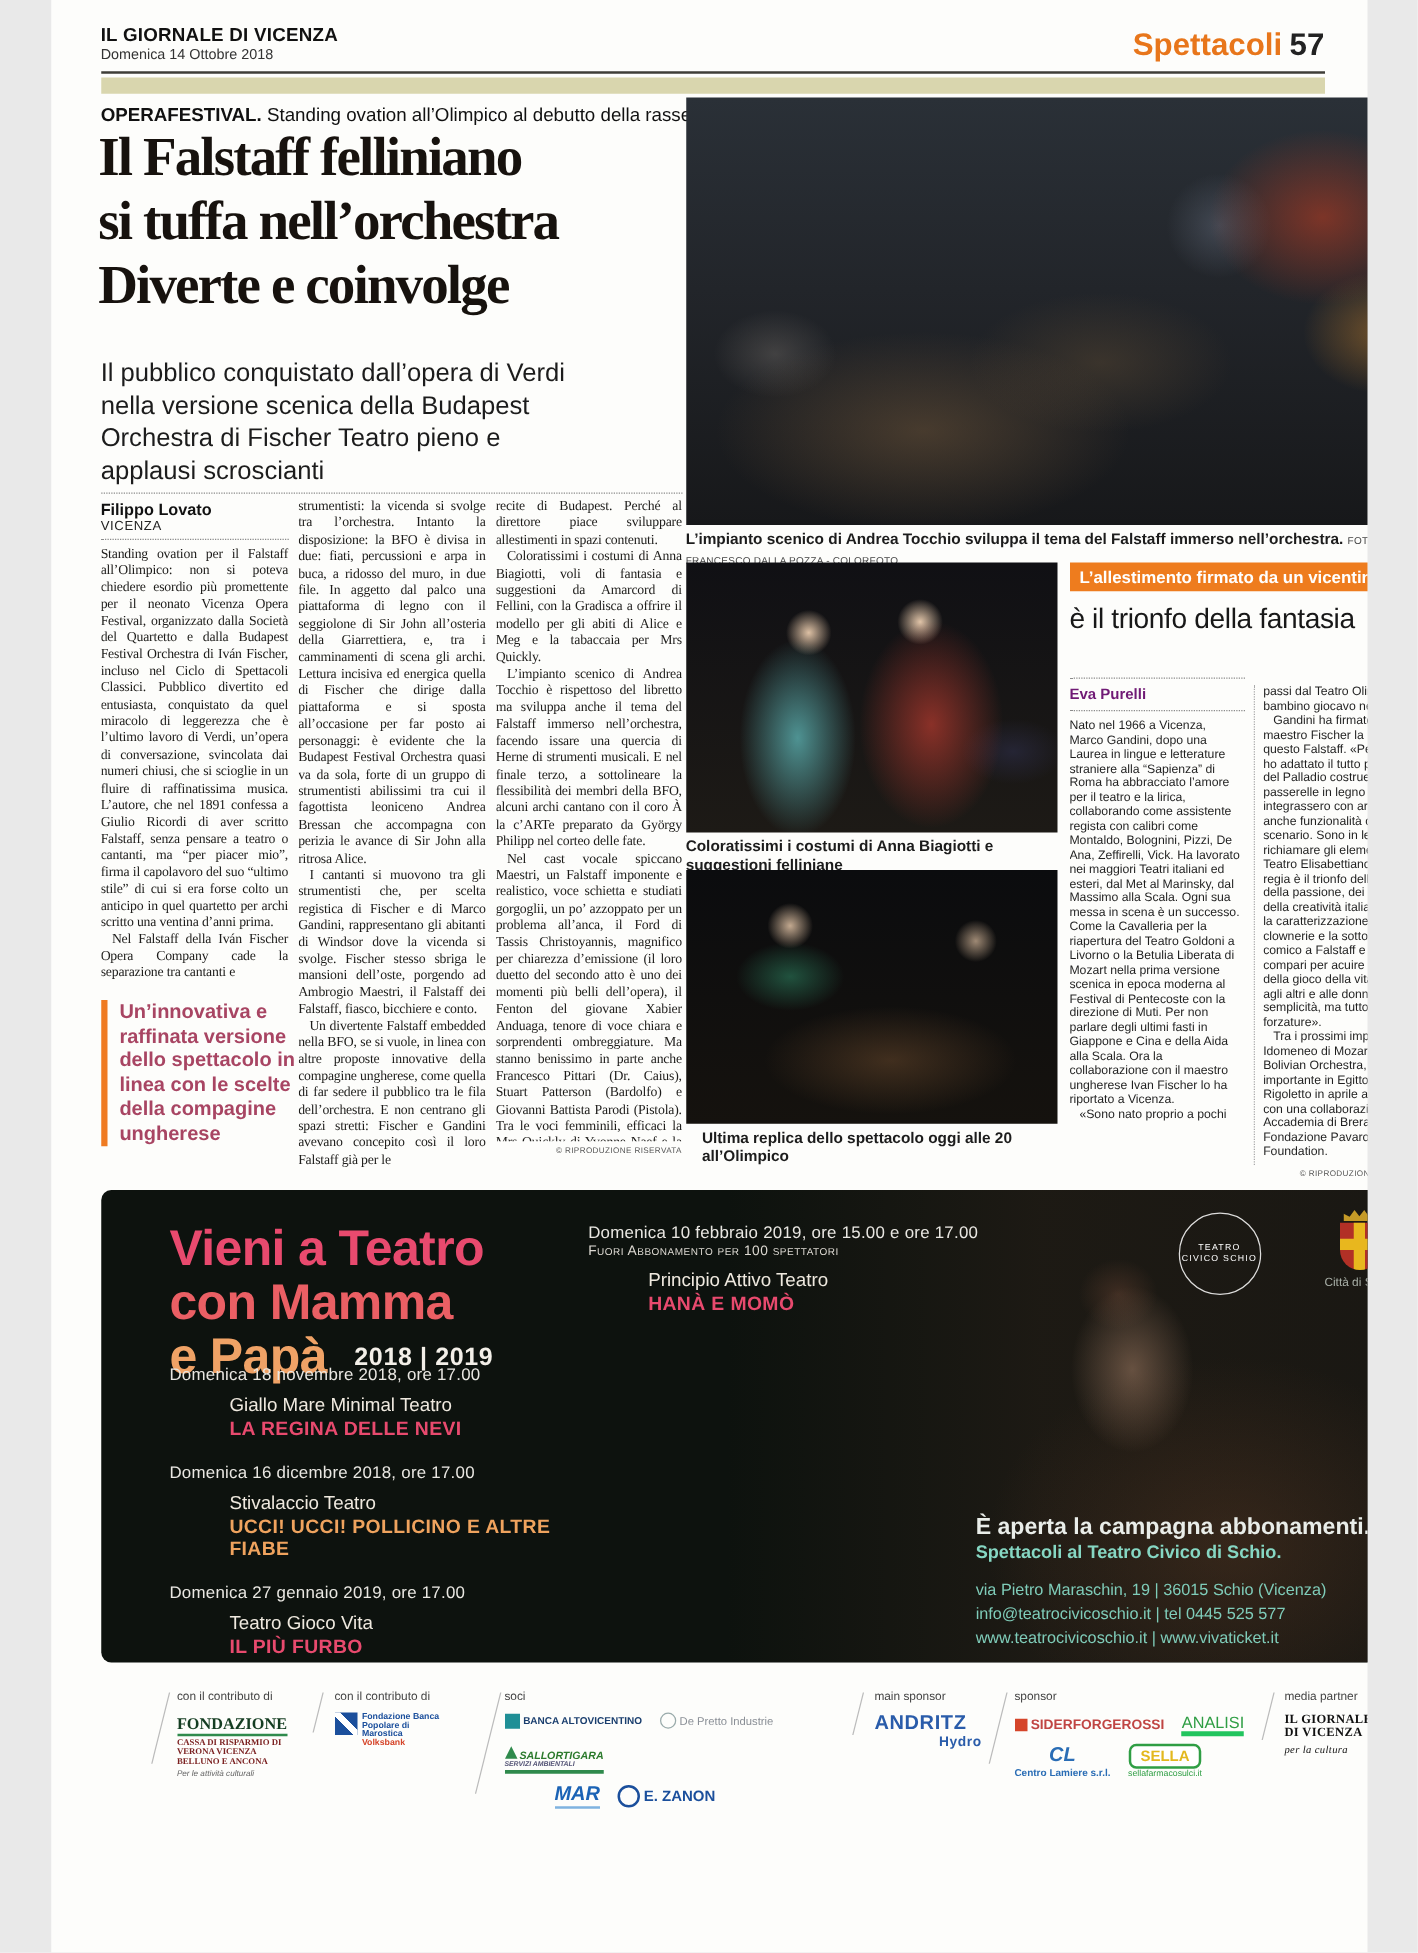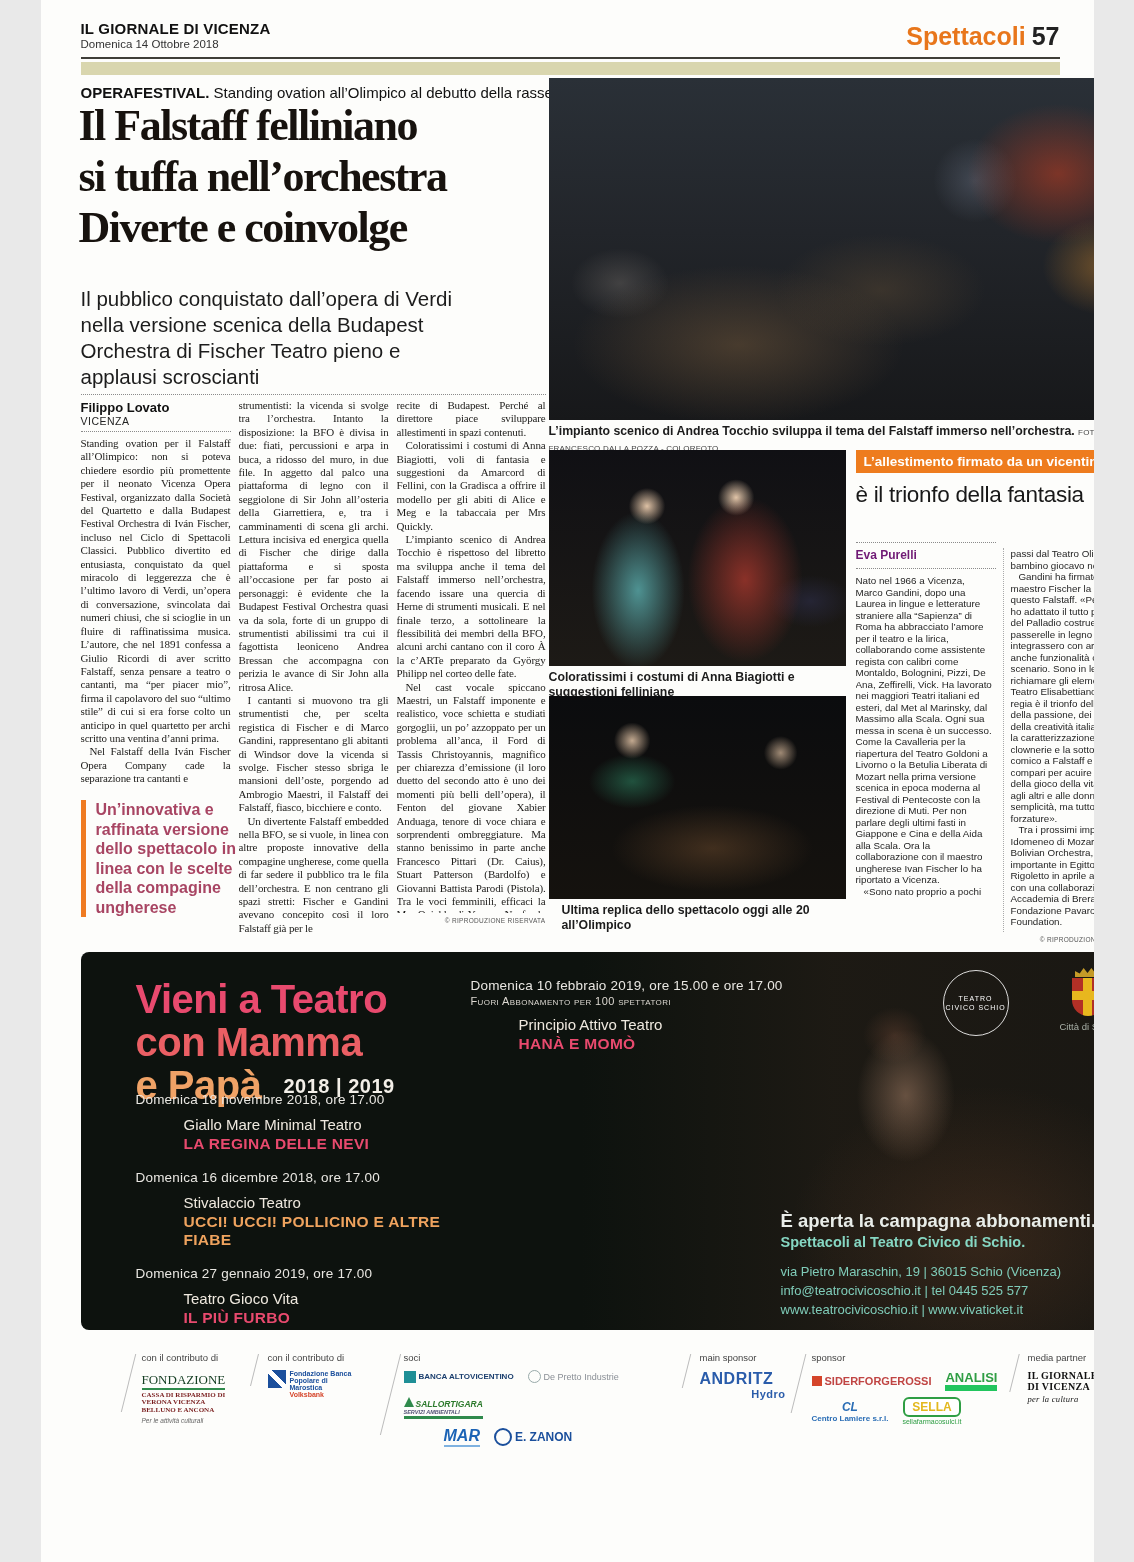--- a/index.html
+++ b/index.html
@@ -119,21 +119,21 @@
       border-radius:0 0 16px 16px;}
   .citta-label{font-size:9.5px;color:#a9b0a8;margin-top:5px;}
 
   
   .sponsors{left:85px;top:1352px;width:1020px;height:105px;display:flex;align-items:flex-start;}
   .sp-group{position:relative;padding:0 10px 0 16px;flex-shrink:0;}
   .sp-group::before{content:"";position:absolute;left:2px;top:2px;bottom:12px;width:1px;background:#bbb;transform:skewX(-14deg);}
   .sp-label{font-size:9.5px;color:#444;margin-bottom:7px;}
   .sp-row{display:flex;align-items:center;gap:14px;flex-wrap:wrap;}
   .lg{line-height:1.12;}
-  .lg-fond1{font-family:"Liberation Serif",serif;font-weight:normal;font-size:13px;color:#143d22;border-bottom:2px solid #2f8a4c;display:inline-block;}
+  .lg-fond1{font-family:"Liberation Serif",serif;font-weight:bold;font-size:13px;color:#143d22;border-bottom:2px solid #2f8a4c;display:inline-block;}
   .lg-fond2{font-family:"Liberation Serif",serif;font-size:7px;color:#7a1f1f;font-weight:bold;width:92px;margin-top:2px;}
   .lg-fond3{font-size:6.5px;color:#666;font-style:italic;margin-top:2px;}
   .lg-maro{display:flex;gap:4px;align-items:flex-start;width:86px;}
   .sq-blue{width:18px;height:18px;background:#1b4f9c;flex-shrink:0;
            background-image:linear-gradient(45deg,transparent 40%,#fff 40%,#fff 60%,transparent 60%);}
   .lg-maro-t{font-size:7px;font-weight:bold;color:#1b4f9c;}
   .lg-volks{color:#d5452a;}
   .lg-bav{font-size:8px;font-weight:bold;color:#1a3e6e;display:flex;align-items:center;gap:3px;}
   .sq-teal{width:12px;height:12px;background:#1f8f96;}
   .lg-depretto{font-size:9px;color:#8a8f96;display:flex;align-items:center;gap:3px;}
@@ -141,23 +141,23 @@
   .lg-sallo{font-size:8.5px;font-weight:bold;font-style:italic;color:#2c7a2c;border-bottom:3px solid #2f8a4c;padding-bottom:1px;}
   .lg-sallo small{display:block;font-size:5.5px;color:#557;}
   .tree{width:0;height:0;border-left:5px solid transparent;border-right:5px solid transparent;border-bottom:10px solid #2f8a4c;display:inline-block;margin-right:2px;}
   .lg-mar{font-size:16px;font-weight:bold;font-style:italic;color:#1b63b5;border-bottom:2px solid #7fb2e0;}
   .lg-zanon{font-size:12px;font-weight:bold;color:#1b4f9c;display:flex;align-items:center;gap:3px;}
   .circ-blue{width:14px;height:14px;border:2px solid #1b4f9c;border-radius:50%;}
   .lg-andritz{font-size:16px;font-weight:bold;color:#2a5caa;letter-spacing:.5px;}
   .lg-andritz small{display:block;font-size:11px;font-weight:bold;text-align:right;color:#2a5caa;}
   .lg-sider{font-size:11px;font-weight:bold;color:#c04543;display:flex;align-items:center;gap:3px;}
   .sq-red{width:10px;height:10px;background:#d5452a;}
-  .lg-analisi{font-size:13px;font-weight:bold;color:#2f9e44;border-bottom:6px solid #22c55e;}
+  .lg-analisi{font-size:13px;font-weight:normal;color:#2f9e44;border-bottom:4px solid #22c55e;}
   .lg-cl{font-size:8px;font-weight:bold;color:#2a6db5;text-align:center;}
-  .lg-cl b{display:block;font-size:12px;font-style:italic;text-align:center;}
+  .lg-cl b{display:block;font-size:16px;font-style:italic;text-align:center;}
   .lg-sella{text-align:center;}
   .sella-box{display:inline-block;border:2px solid #2f9e44;border-radius:6px;padding:1px 7px;
              font-size:12px;font-weight:bold;color:#e3b81e;background:#fff;}
   .lg-sella small{display:block;font-size:7px;color:#2f9e44;margin-top:1px;}
   .lg-gdv{font-family:"Liberation Serif",serif;font-weight:bold;font-size:10px;color:#111;width:78px;text-transform:uppercase;letter-spacing:.3px;}
   .lg-gdv small{display:block;font-family:"Liberation Serif",serif;font-style:italic;font-weight:normal;font-size:8.5px;text-transform:none;margin-top:2px;}
   .lg-teatrivivi{font-size:16px;font-weight:bold;
       background:linear-gradient(90deg,#1fa7a0,#e0861f,#d5452a,#7a4ca0,#2f9e44);
       -webkit-background-clip:text;background-clip:text;color:transparent;}
   .lg-tcvi{display:flex;gap:4px;align-items:center;margin-top:6px;}

